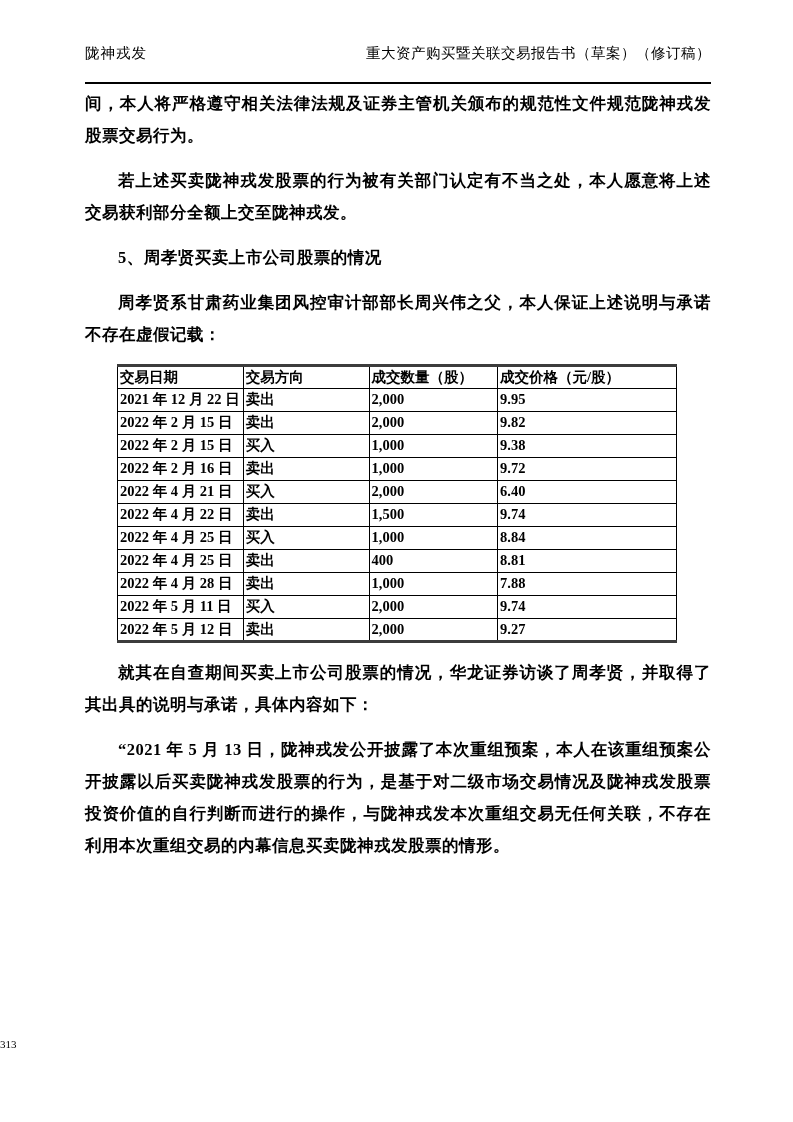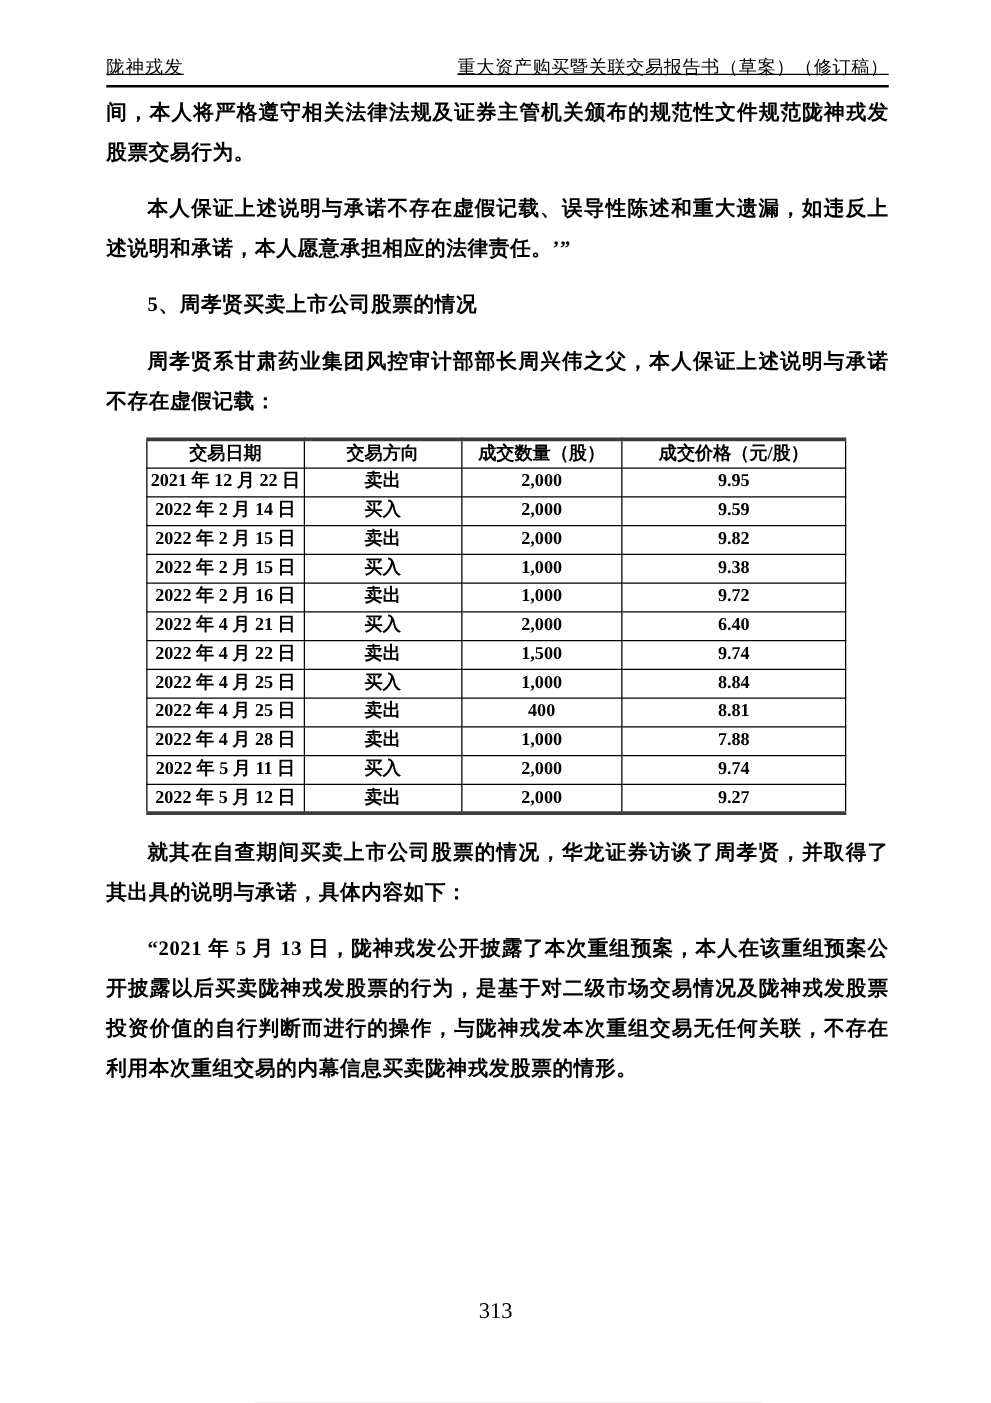--- a/index.html
+++ b/index.html
@@ -18,23 +18,22 @@
     position: absolute;
     left: 85px;
     top: 44px;
     width: 626px;
   }
   .doc-header {
     display: flex;
     justify-content: space-between;
     align-items: flex-end;
     font-size: 14.5px;
-    padding-bottom: 5px;
+    padding-bottom: 19px;
     border-bottom: 2px solid #000000;
-    text-decoration: underline;
   }
   .doc-header .hdr-left { letter-spacing: 1px; }
   .doc-header .hdr-right { letter-spacing: 0.5px; }
   .body-text {
     margin-top: 4px;
     font-size: 16.5px;
     font-weight: bold;
     line-height: 32px;
   }
   .body-text p {
@@ -51,51 +50,51 @@
     margin: 6px 0 14px 32px;
     border-top: 3px solid #3c3c3c;
     border-bottom: 3px solid #3c3c3c;
     border-left: 1.5px solid #000;
     border-right: 1.5px solid #000;
     font-size: 14.5px;
     font-weight: bold;
   }
   table.trades th, table.trades td {
     border: 1px solid #000000;
-    text-align: center;
+    text-align: left;
     vertical-align: middle;
     height: 23px;
     padding: 0 2px;
     line-height: 1.1;
   }
   table.trades thead th { font-weight: bold; }
   .page-number {
     position: absolute;
     top: 1038px;
     left: 0;
     width: 100%;
-    text-align: center;
-    font-size: 18px;
+    text-align: left;
+    font-size: 11px;
     font-weight: normal;
   }
 </style>
 </head>
 <body>
 
 <div class="page">
   <div class="content">
 
     <div class="doc-header">
       <span class="hdr-left">陇神戎发</span>
       <span class="hdr-right">重大资产购买暨关联交易报告书（草案）（修订稿）</span>
     </div>
 
     <div class="body-text">
       <p class="no-indent">间，本人将严格遵守相关法律法规及证券主管机关颁布的规范性文件规范陇神戎发股票交易行为。</p>
-      <p>本人保证上述说明与承诺不存在虚假记载、误导性陈述和重大遗漏，如违反上述说明和承诺，本人愿意承担相应的法律责任。’”</p>
+      <p>若上述买卖陇神戎发股票的行为被有关部门认定有不当之处，本人愿意将上述交易获利部分全额上交至陇神戎发。</p>
       <p class="heading">5、周孝贤买卖上市公司股票的情况</p>
       <p>周孝贤系甘肃药业集团风控审计部部长周兴伟之父，本人保证上述说明与承诺不存在虚假记载：</p>
 
       <table class="trades">
         <colgroup>
           <col style="width:22.5%">
           <col style="width:22.5%">
           <col style="width:23%">
           <col style="width:32%">
         </colgroup>
@@ -106,26 +105,20 @@
               <th>成交数量（股）</th>
               <th>成交价格（元/股）</th>
             </tr>
         </thead>
         <tbody>
             <tr>
               <td>2021 年 12 月 22 日</td>
               <td>卖出</td>
               <td>2,000</td>
               <td>9.95</td>
-            </tr>
-            <tr>
-              <td>2022 年 2 月 14 日</td>
-              <td>买入</td>
-              <td>2,000</td>
-              <td>9.59</td>
             </tr>
             <tr>
               <td>2022 年 2 月 15 日</td>
               <td>卖出</td>
               <td>2,000</td>
               <td>9.82</td>
             </tr>
             <tr>
               <td>2022 年 2 月 15 日</td>
               <td>买入</td>

